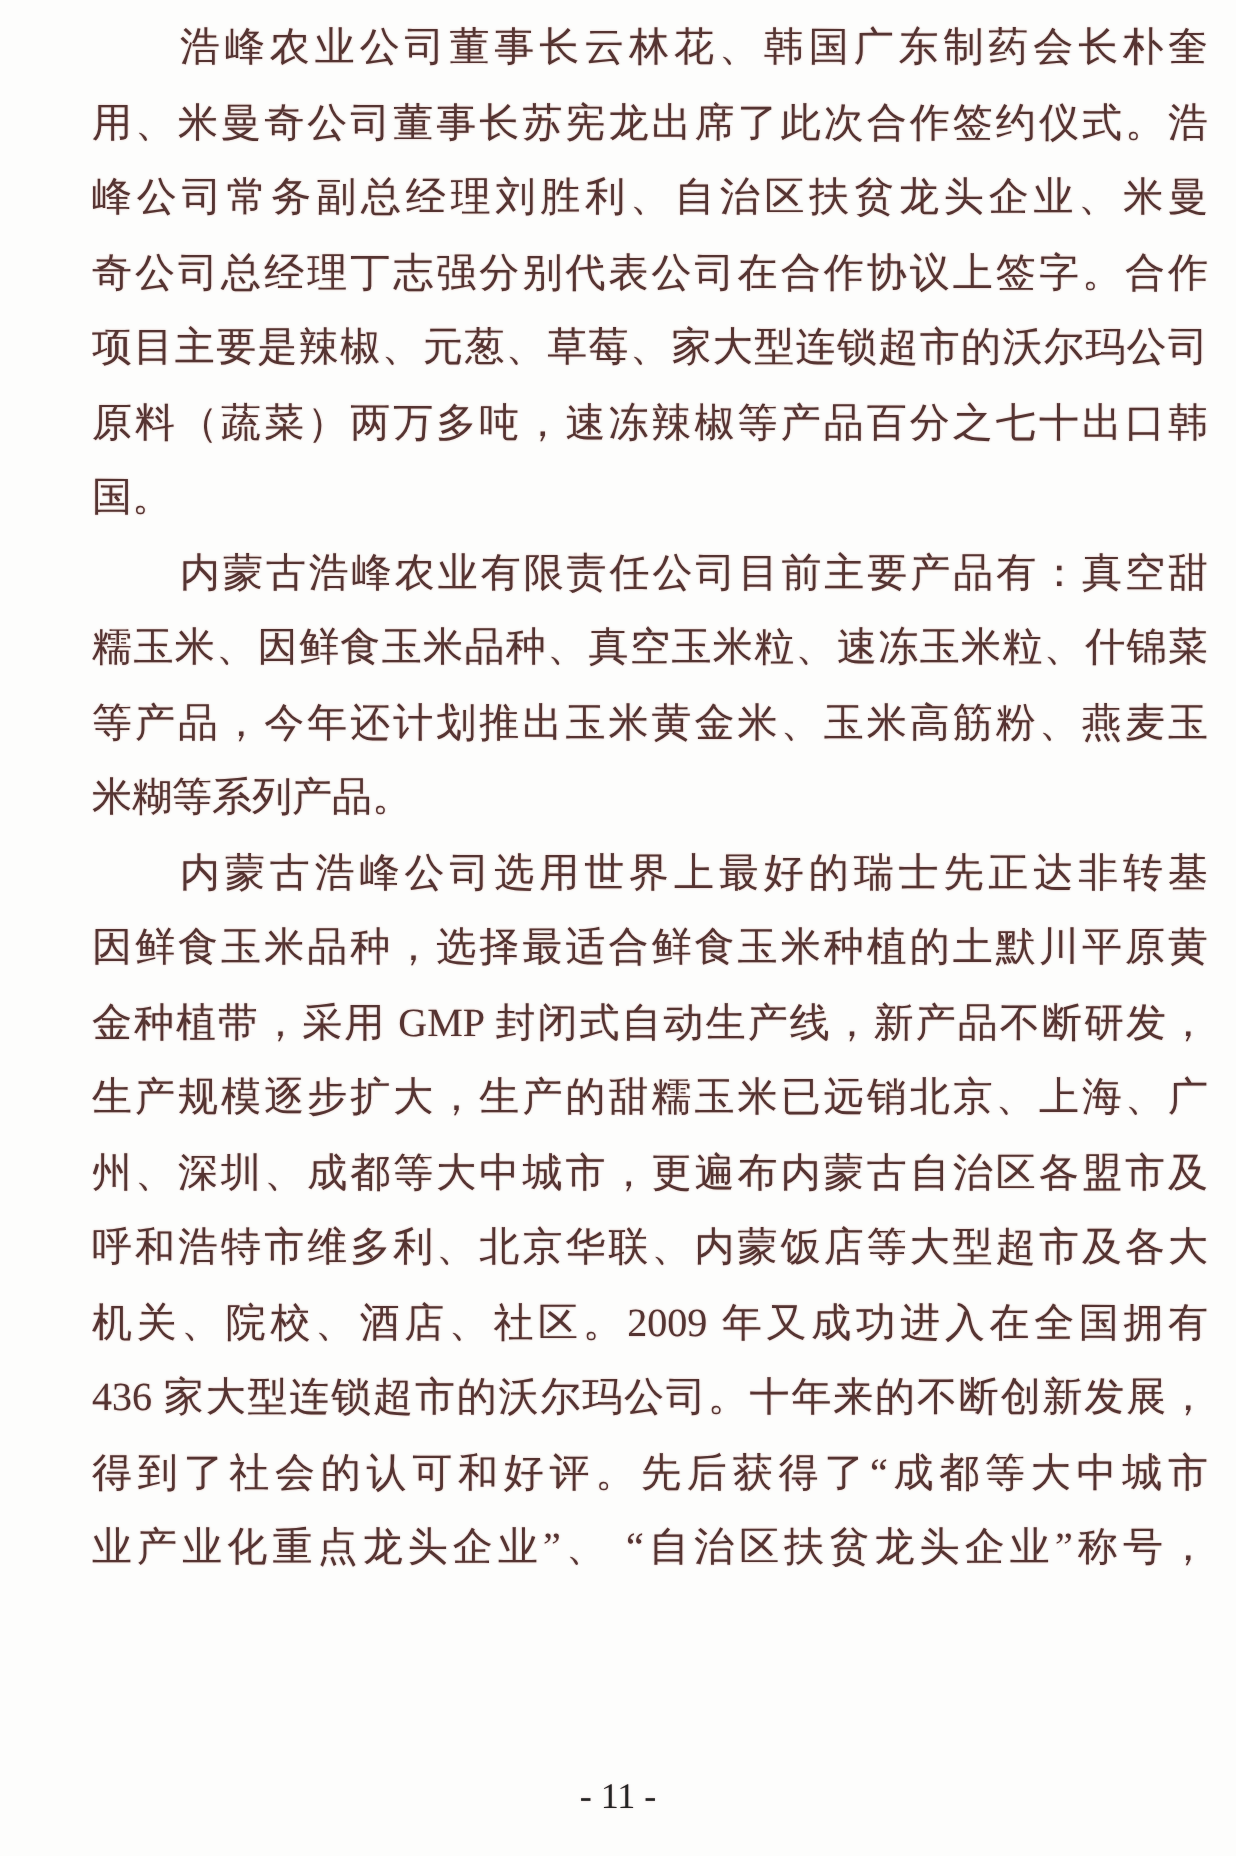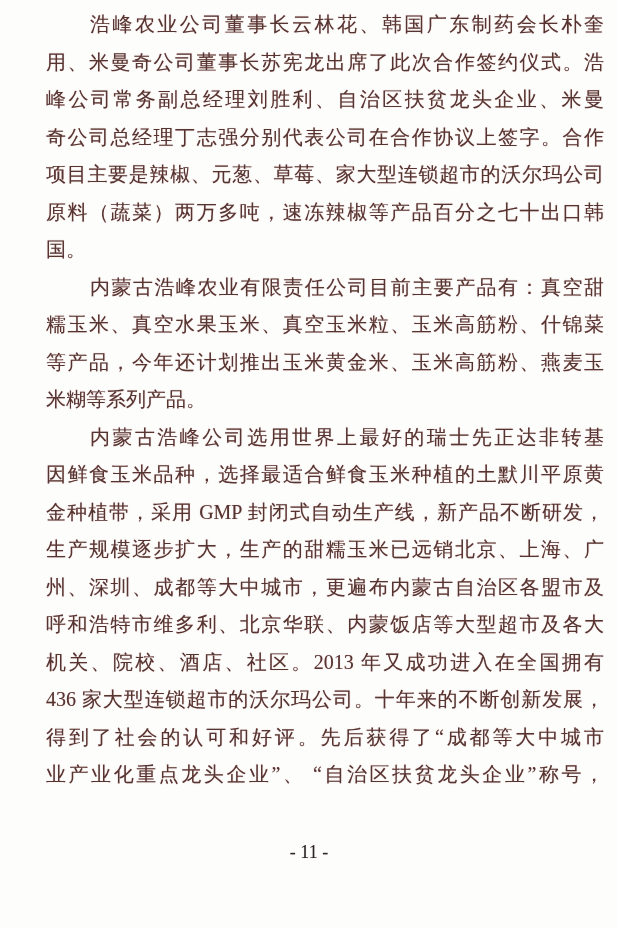--- a/index.html
+++ b/index.html
@@ -39,21 +39,21 @@
   .line.indent {
     text-indent: 44px;
   }
   .line.endline {
     text-align: left;
     text-align-last: left;
   }
   .page-number {
     position: absolute;
     left: 0;
-    top: 840px;
+    top: 886px;
     width: 100%;
     text-align: center;
     color: #242424;
     font-size: 18px;
     line-height: 24px;
     text-shadow: 0 0 1px rgba(140, 60, 60, 0.35);
   }
 </style>
 </head>
 <body>
@@ -67,33 +67,33 @@
       <div class="line">用、米曼奇公司董事长苏宪龙出席了此次合作签约仪式。浩</div>
       <div class="line">峰公司常务副总经理刘胜利、自治区扶贫龙头企业、米曼</div>
       <div class="line">奇公司总经理丁志强分别代表公司在合作协议上签字。合作</div>
       <div class="line">项目主要是辣椒、元葱、草莓、家大型连锁超市的沃尔玛公司</div>
       <div class="line">原料（蔬菜）两万多吨，速冻辣椒等产品百分之七十出口韩</div>
       <div class="line endline">国。</div>
     </div>
 
     <div class="para">
       <div class="line indent">内蒙古浩峰农业有限责任公司目前主要产品有：真空甜</div>
-      <div class="line">糯玉米、真空水果玉米、真空玉米粒、玉米高筋粉、什锦菜</div>
+      <div class="line">糯玉米、因鲜食玉米品种、真空玉米粒、速冻玉米粒、什锦菜</div>
       <div class="line">等产品，今年还计划推出玉米黄金米、玉米高筋粉、燕麦玉</div>
       <div class="line endline">米糊等系列产品。</div>
     </div>
 
     <div class="para">
       <div class="line indent">内蒙古浩峰公司选用世界上最好的瑞士先正达非转基</div>
       <div class="line">因鲜食玉米品种，选择最适合鲜食玉米种植的土默川平原黄</div>
       <div class="line">金种植带，采用 GMP 封闭式自动生产线，新产品不断研发，</div>
       <div class="line">生产规模逐步扩大，生产的甜糯玉米已远销北京、上海、广</div>
       <div class="line">州、深圳、成都等大中城市，更遍布内蒙古自治区各盟市及</div>
       <div class="line">呼和浩特市维多利、北京华联、内蒙饭店等大型超市及各大</div>
-      <div class="line">机关、院校、酒店、社区。2013 年又成功进入在全国拥有</div>
+      <div class="line">机关、院校、酒店、社区。2009 年又成功进入在全国拥有</div>
       <div class="line">436 家大型连锁超市的沃尔玛公司。十年来的不断创新发展，</div>
       <div class="line">得到了社会的认可和好评。先后获得了“成都等大中城市</div>
       <div class="line">业产业化重点龙头企业”、 “自治区扶贫龙头企业”称号，</div>
     </div>
 
   </div>
 
   <div class="page-number">- 11 -</div>
 
 </div>

